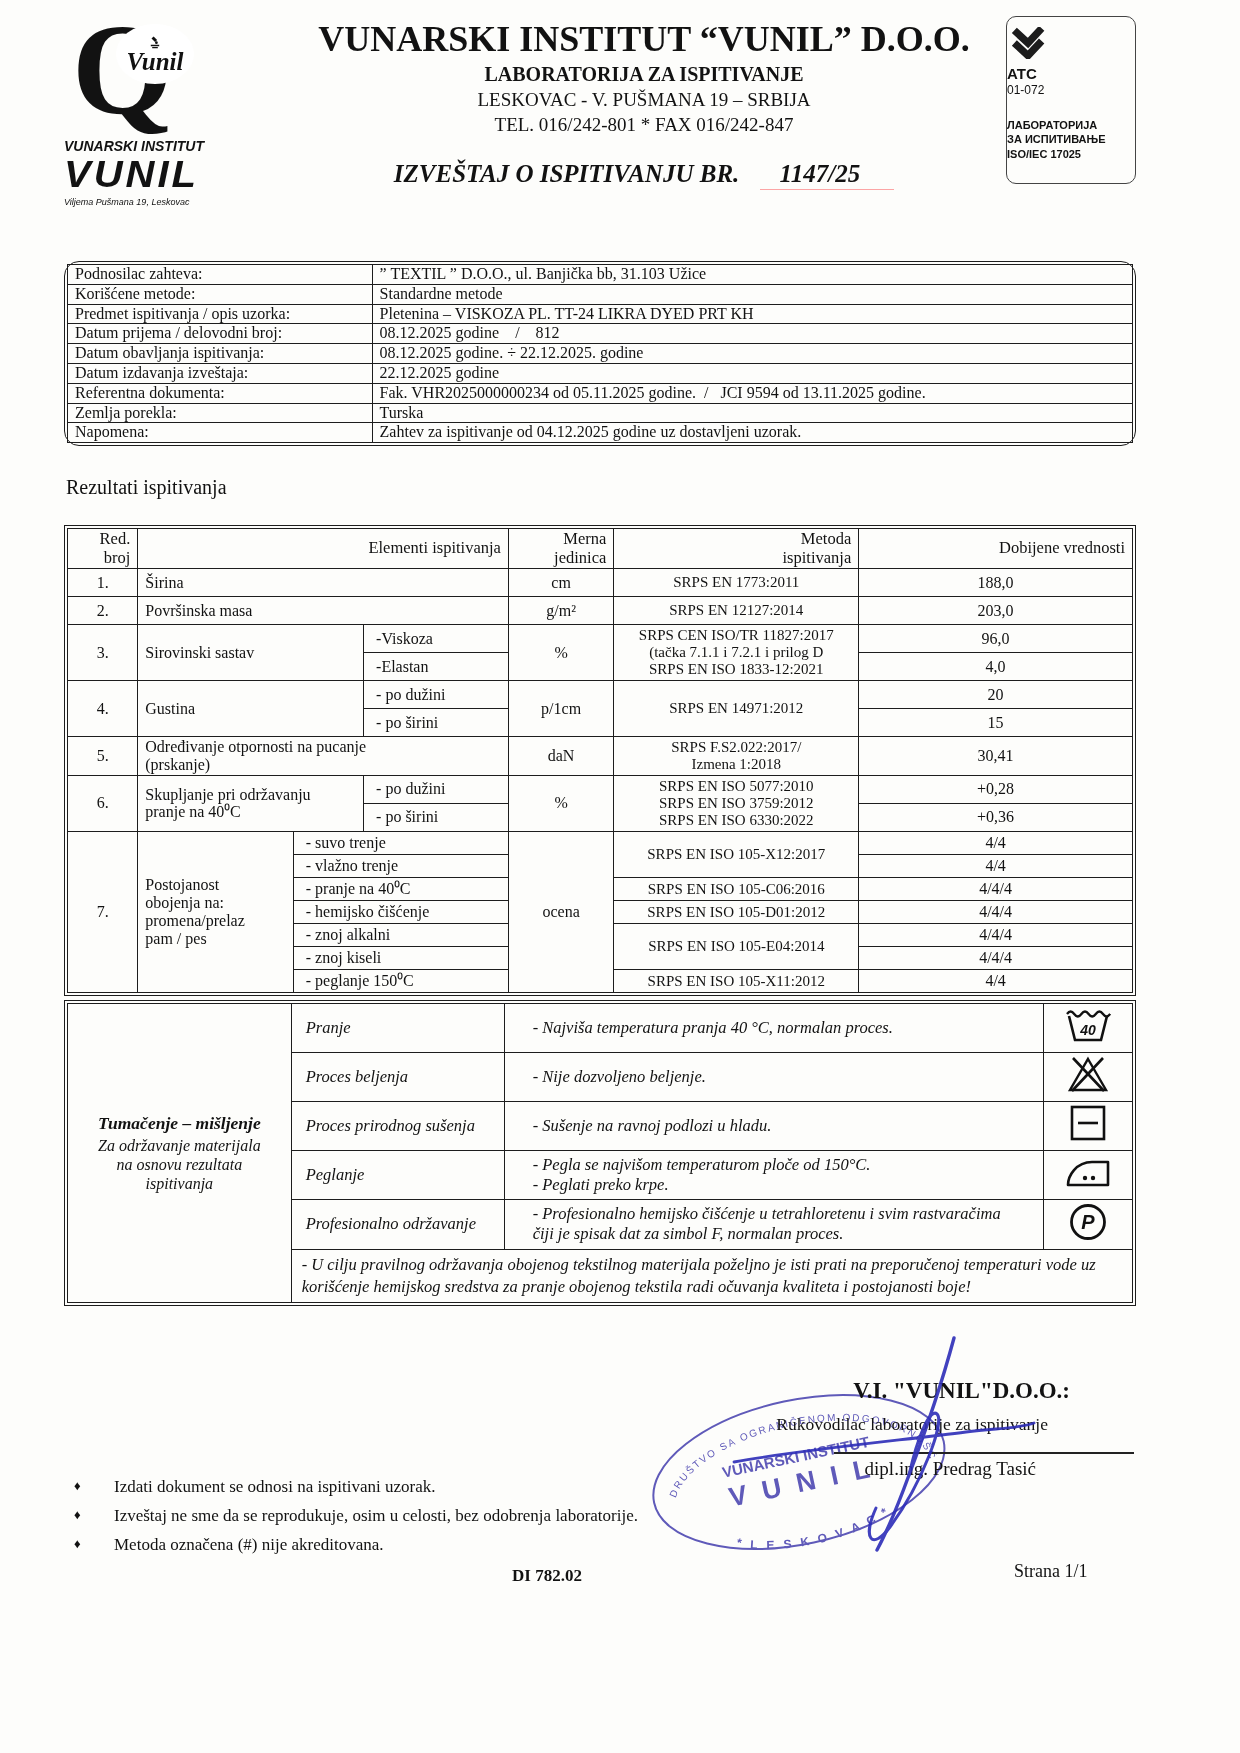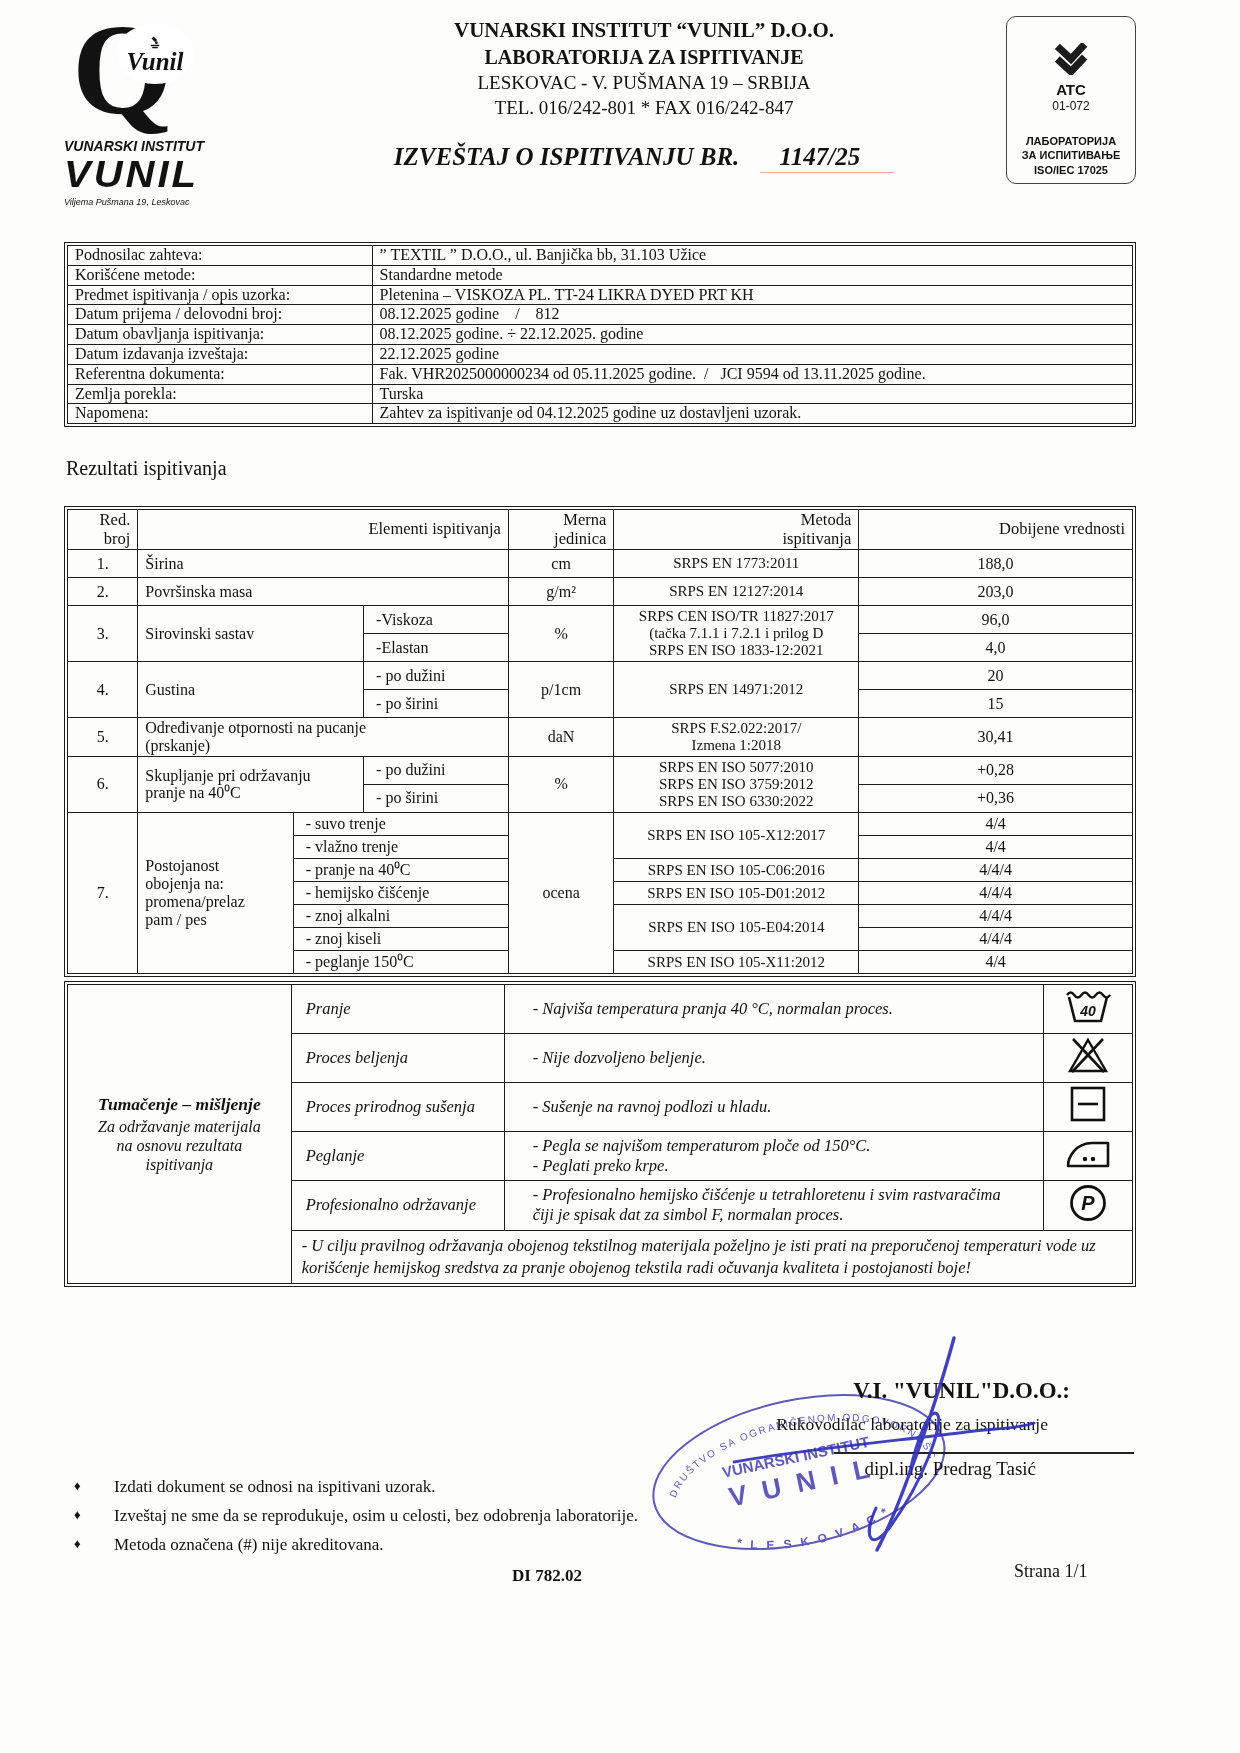--- a/index.html
+++ b/index.html
@@ -13,39 +13,39 @@
   .qlogo{position:relative;width:170px;height:122px;margin-left:8px;}
   .qchar{font-size:130px;line-height:0.92;font-weight:bold;}
   .qbadge{position:absolute;left:44px;top:14px;width:78px;height:60px;background:#fff;border-radius:50%;
           display:flex;flex-direction:column;align-items:center;justify-content:center;}
   .qscript{font-style:italic;font-size:25px;font-weight:bold;line-height:1;}
   .logo-org{font-family:"Liberation Sans",sans-serif;font-style:italic;font-weight:bold;font-size:14px;margin-top:6px;}
   .logo-brand{font-family:"Liberation Sans",sans-serif;font-style:italic;font-weight:900;font-size:40px;
               line-height:1;letter-spacing:3px;transform:scaleY(.92);}
   .logo-addr{font-family:"Liberation Sans",sans-serif;font-style:italic;font-size:9px;margin-top:3px;}
   .hdr-center{flex:1;text-align:center;padding-top:8px;}
-  .institute{font-size:21px;font-weight:bold;margin:0;}
+  .institute{font-size:36px;font-weight:bold;margin:0;}
   .lab{font-size:20px;font-weight:bold;margin-top:3px;}
   .haddr,.htel{font-size:19px;margin-top:3px;}
   .report-line{margin-top:24px;font-size:25px;font-weight:bold;font-style:italic;}
   .report-no{display:inline-block;border-bottom:1px solid #fca5a5;padding:0 34px 1px 20px;margin-left:14px;}
   .atc{flex:0 0 auto;width:130px;height:168px;border:1.6px solid #444;border-radius:10px;margin-top:6px;
-       text-align:center;font-family:"Liberation Sans",sans-serif;padding-top:26px;box-sizing:border-box;}
+       font-family:"Liberation Sans",sans-serif;padding-top:10px;box-sizing:border-box;}
   .atc-name{font-weight:bold;font-size:15px;margin-top:2px;}
   .atc-code{font-size:12px;margin-top:1px;}
   .atc-cyr{font-size:11px;font-weight:bold;margin-top:22px;line-height:1.25;}
   .atc-iso{font-size:11px;font-weight:bold;margin-top:1px;}
 
   
   .dbl{border:1.6px solid #1d1d1d;padding:2px;background:#fdfdfb;}
   table{border-collapse:collapse;width:100%;table-layout:fixed;}
   td{border:1.6px solid #1d1d1d;padding:1px 7px;font-size:16px;vertical-align:middle;}
   .pre{white-space:pre-line;}
 
-  .info-wrap{margin-top:35px;}
+  .info-wrap{margin-top:54px;border-radius:15px;}
   .info-table td{height:16px;line-height:1.05;font-size:16px;}
   .info-label{width:28.6%;}
 
   .rez-heading{font-size:20px;font-weight:normal;margin:30px 0 0 2px;}
 
   .res-wrap{margin-top:26px;}
   .res-table td{line-height:1.12;}
   .res-head td{height:44px;text-align:right;font-size:16.5px;}
   .res-table .num{text-align:center;}
   .res-table .unit,.res-table .val{text-align:center;}

